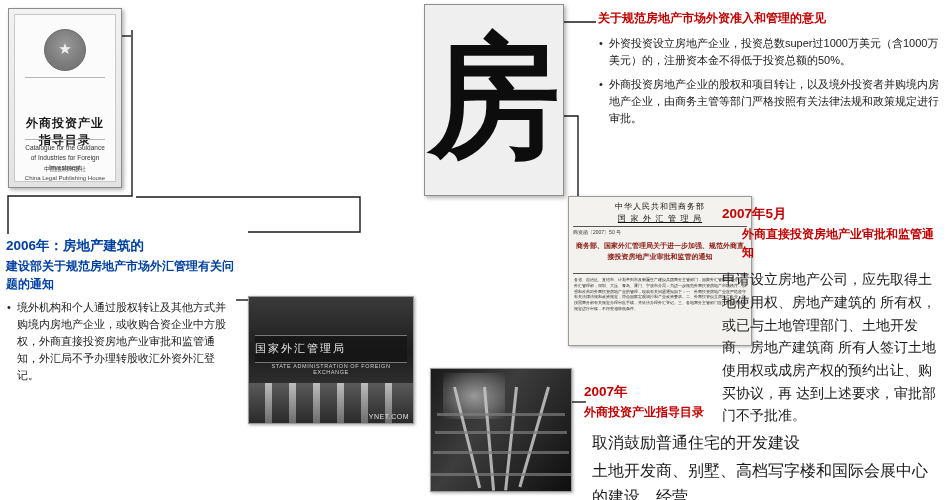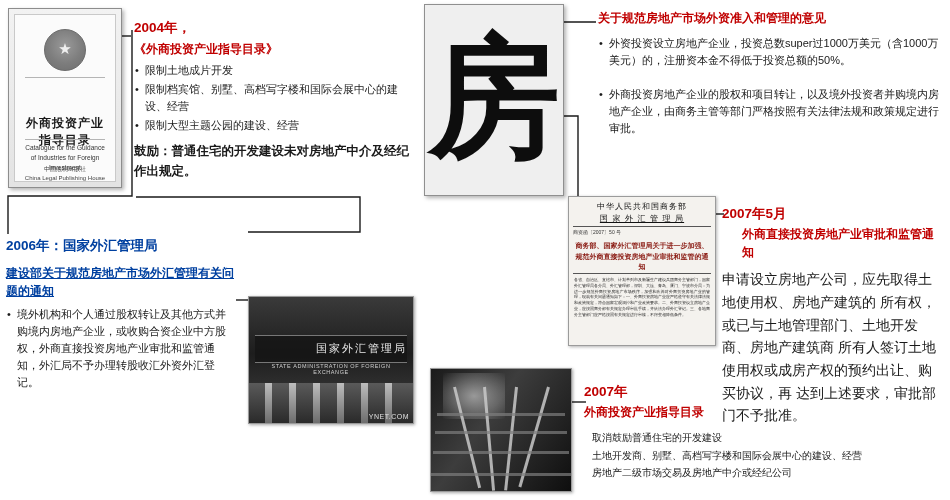--- a/index.html
+++ b/index.html
@@ -130,21 +130,21 @@
   .bureau-band {
     position: absolute;
     left: 6px; right: 6px; top: 38px;
     height: 26px;
     background: rgba(20,20,20,0.75);
     border-top: 1px solid #777;
     border-bottom: 1px solid #777;
     color: #e9e9e9;
     font-size: 11px;
     letter-spacing: 2px;
-    text-align: right;
+    text-align: left;
     line-height: 26px;
     font-family: "DejaVu Serif", serif;
   }
   .bureau-sub {
     position: absolute;
     left: 6px; right: 6px; top: 66px;
     text-align: center;
     color: #cfcfcf;
     font-size: 5.5px;
     letter-spacing: 0.6px;
@@ -169,20 +169,21 @@
   }
 
   
   .news-clip {
     left: 568px; top: 196px;
     width: 146px; height: 148px;
     background: #f4f2ee;
     border: 1px solid #9b9b9b;
     box-shadow: 1px 1px 3px rgba(0,0,0,0.3);
     overflow: hidden;
+    padding-left: 36px;
   }
   .news-masthead {
     position: absolute;
     left: 0; right: 0; top: 3px;
     text-align: center;
     font-family: "DejaVu Serif", serif;
     font-size: 8px;
     color: #111;
     line-height: 1.5;
     letter-spacing: 1px;
@@ -295,21 +296,21 @@
     color: #1a1a1a;
     font-size: 11px;
   }
   .plain-list {
     list-style: none;
     margin: 4px 0 0 0;
     padding: 0;
   }
   .plain-list li {
     color: #1a1a1a;
-    font-size: 10px;
+    font-size: 16px;
     line-height: 1.65;
     margin-bottom: 1px;
   }
   .emph-line {
     color: #1a1a1a;
     font-weight: bold;
     font-size: 12.5px;
     line-height: 1.55;
   }
 </style>
@@ -342,46 +343,36 @@
       <div class="book-emblem"></div>
       <div class="book-rule" style="top:62px;"></div>
       <div class="book-title" style="top:100px;">外商投资产业指导目录</div>
       <div class="book-rule" style="top:124px;"></div>
       <div class="book-sub" style="top:128px;">Catalogue for the Guidance of Industries for Foreign Investment</div>
       <div class="book-pub" style="top:150px;">中国法制出版社</div>
       <div class="book-pub" style="top:159px;">China Legal Publishing House</div>
     </div>
   </div>
 
-  <div class="abs" style="left:134px; top:18px; width:278px;">
-    <div class="head-red">2004年，</div>
-    <div class="sub-red" style="margin-top:2px;">《外商投资产业指导目录》</div>
-    <ul class="bullet-list">
-      <li>限制土地成片开发</li>
-      <li>限制档宾馆、别墅、高档写字楼和国际会展中心的建设、经营</li>
-      <li>限制大型主题公园的建设、经营</li>
-    </ul>
-    <div class="emph-line" style="margin-top:8px;">鼓励：普通住宅的开发建设未对房地产中介及经纪作出规定。</div>
-  </div>
 
   <div class="photo fang-panel">
     <div class="fang-char">房</div>
   </div>
 
   <div class="abs" style="left:598px; top:8px; width:344px;">
     <div class="sub-red" style="margin-top:1px;">关于规范房地产市场外资准入和管理的意见</div>
     <ul class="bullet-list" style="margin-top:8px;">
-      <li style="margin-bottom:17px;">外资投资设立房地产企业，投资总数super过1000万美元（含1000万美元）的，注册资本金不得低于投资总额的50%。</li>
+      <li style="margin-bottom:7px;">外资投资设立房地产企业，投资总数super过1000万美元（含1000万美元）的，注册资本金不得低于投资总额的50%。</li>
       <li>外商投资房地产企业的股权和项目转让，以及境外投资者并购境内房地产企业，由商务主管等部门严格按照有关法律法规和政策规定进行审批。</li>
     </ul>
   </div>
 
   <div class="abs" style="left:6px; top:236px; width:230px;">
-    <div class="head-blue">2006年：国家外汇管理局</div>
-    <div class="sub-blue" style="margin-top:8px;text-decoration:underline;">建设部关于规范房地产市场外汇管理有关问题的通知</div>
+    <div class="head-blue">2006年：房地产建筑的</div>
+    <div class="sub-blue" style="margin-top:1px;">建设部关于规范房地产市场外汇管理有关问题的通知</div>
     <ul class="bullet-list" style="margin-top:6px;">
       <li style="margin-bottom:8px;">境外机构和个人通过股权转让及其他方式并购境内房地产企业，或收购合资企业中方股权，外商直接投资房地产业审批和监管通知，外汇局不予办理转股收汇外资外汇登记。</li>
     </ul>
   </div>
 
   <div class="photo bureau-photo">
     <div class="bureau-band">国家外汇管理局</div>
     <div class="bureau-sub">STATE ADMINISTRATION OF FOREIGN EXCHANGE</div>
     <div class="bureau-base"></div>
     <div class="bureau-col" style="left:16px;"></div>

